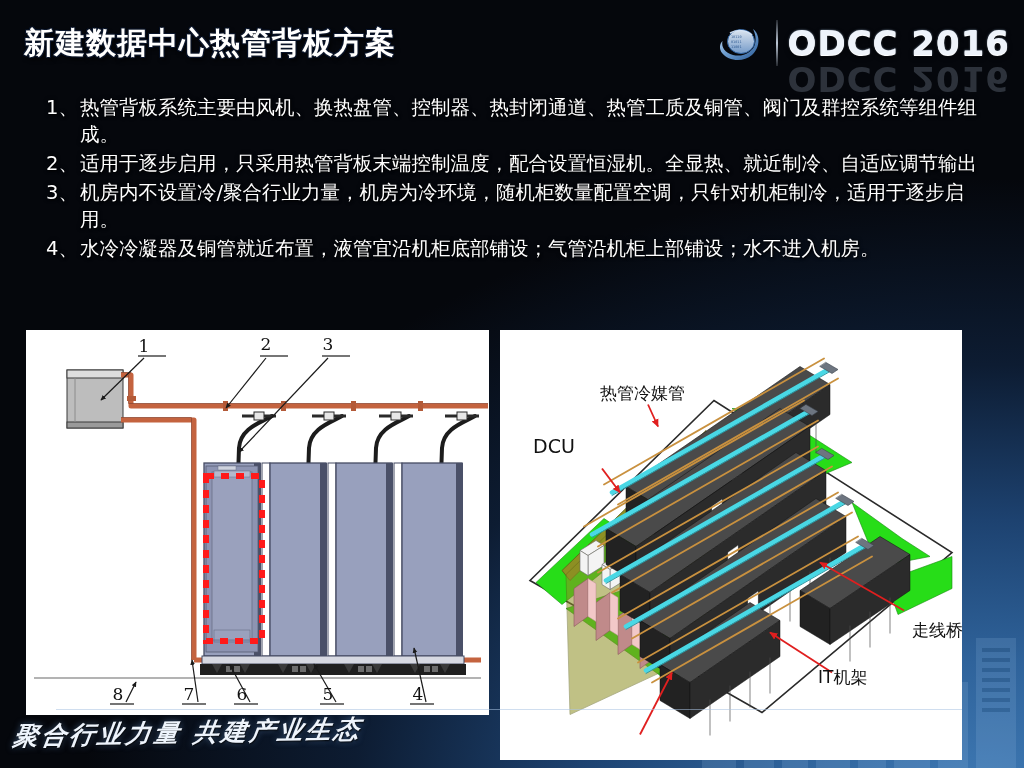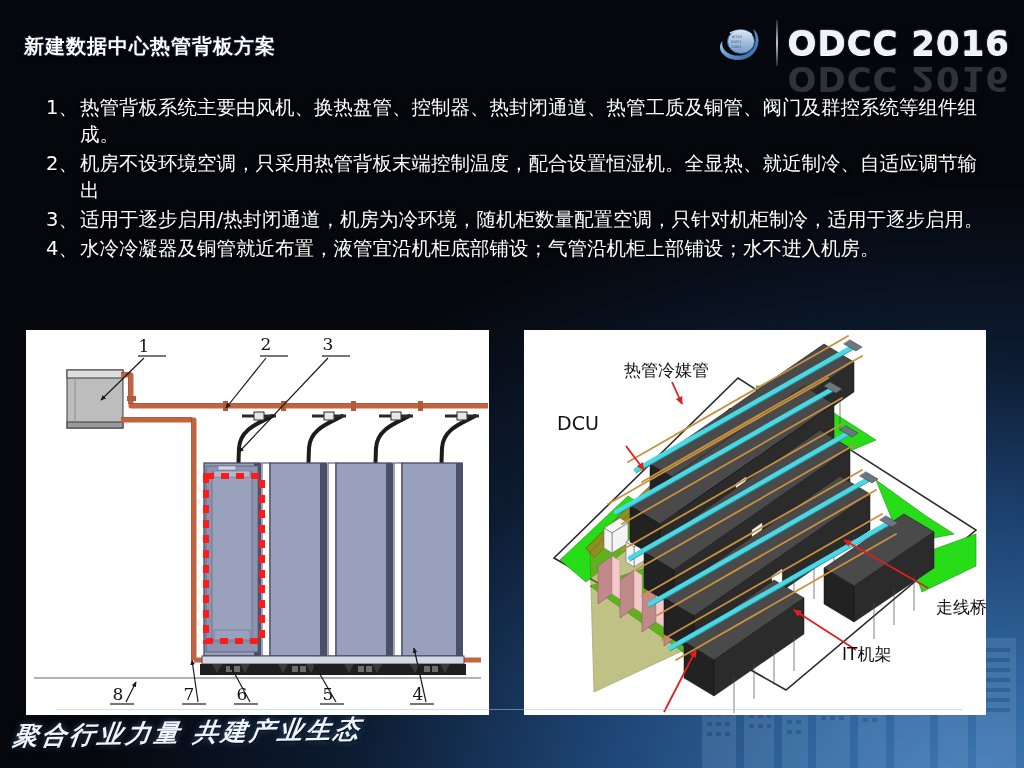--- a/index.html
+++ b/index.html
@@ -13,22 +13,22 @@
     position:relative;width:1024px;height:768px;overflow:hidden;
     background:
       radial-gradient(ellipse 900px 620px at 96% 104%, #3f7ab5 0%, #2f639b 22%, #1d4270 45%, #0d1c32 70%, #05070c 100%),
       linear-gradient(122deg, #000000 0%, #010204 26%, #03070e 44%, #0a1828 62%, #16325a 82%, #2b5f96 100%);
   }
   
   .skyline{position:absolute;right:0;bottom:0;width:330px;height:190px;opacity:.30;pointer-events:none;}
   
   .header{position:absolute;left:0;top:0;width:1024px;height:86px;}
   .title{
-    position:absolute;left:24px;top:33px;
-    font-size:20px;font-weight:bold;color:#ffffff;letter-spacing:1px;
+    position:absolute;left:24px;top:23px;
+    font-size:30px;font-weight:bold;color:#ffffff;letter-spacing:1px;
     text-shadow:
       0 0 1px #000, 1px 1px 0 #0c1830, -1px 1px 0 #0c1830,
       1px -1px 0 #0c1830, -1px -1px 0 #0c1830,
       2px 3px 4px rgba(0,0,0,.95);
     white-space:nowrap;
   }
   .logo-wrap{position:absolute;right:14px;top:14px;display:flex;align-items:center;gap:10px;height:58px;}
   .logo-mark{width:50px;height:50px;position:relative;}
   .logo-div{width:2px;height:46px;background:linear-gradient(180deg,rgba(220,232,248,.15),rgba(220,232,248,.85),rgba(220,232,248,.15));}
   .logo-text{
@@ -51,21 +51,21 @@
     display:flex;align-items:flex-start;
     font-size:19.5px;line-height:27px;margin-bottom:2px;
     text-shadow:1px 1px 2px rgba(0,0,0,.95),0 0 4px rgba(0,0,0,.7);
     font-family:"DejaVu Sans","Liberation Sans",sans-serif;
   }
   .bullet .num{flex:0 0 auto;padding-right:2px;}
   .bullet .body{flex:1 1 auto;}
   
   .panel{position:absolute;background:#ffffff;overflow:hidden;}
   #panel-left{left:26px;top:330px;width:463px;height:385px;}
-  #panel-right{left:524px;top:330px;width:462px;height:385px;}
+  #panel-right{left:500px;top:330px;width:462px;height:430px;}
   .panel svg{display:block;width:100%;height:100%;}
   
   .footer-rule{position:absolute;left:56px;top:709px;width:906px;height:1px;background:rgba(170,195,225,.55);}
   .footer-text{
     position:absolute;left:14px;top:716px;
     font-size:25px;color:#eef4fc;font-style:italic;font-weight:bold;
     letter-spacing:3px;
     font-family:"DejaVu Serif","Liberation Serif",serif;
     text-shadow:1px 1px 2px rgba(0,0,0,.9),0 0 6px rgba(120,170,230,.5);
     transform:skewX(-9deg) rotate(-1.2deg);
@@ -212,25 +212,25 @@
     </div>
   </div>
 
   <div class="bullets">
     <div class="bullet">
       <span class="num">1、</span>
       <span class="body">热管背板系统主要由风机、换热盘管、控制器、热封闭通道、热管工质及铜管、阀门及群控系统等组件组成。</span>
     </div>
     <div class="bullet">
       <span class="num">2、</span>
-      <span class="body">机房不设环境空调，只采用热管背板末端控制温度，配合设置恒湿机。全显热、就近制冷、自适应调节输出</span>
+      <span class="body">适用于逐步启用，只采用热管背板末端控制温度，配合设置恒湿机。全显热、就近制冷、自适应调节输出</span>
     </div>
     <div class="bullet">
       <span class="num">3、</span>
-      <span class="body">适用于逐步启用/热封闭通道，机房为冷环境，随机柜数量配置空调，只针对机柜制冷，适用于逐步启用。</span>
+      <span class="body">机房内不设置冷/聚合行业力量，机房为冷环境，随机柜数量配置空调，只针对机柜制冷，适用于逐步启用。</span>
     </div>
     <div class="bullet">
       <span class="num">4、</span>
       <span class="body">水冷冷凝器及铜管就近布置，液管宜沿机柜底部铺设；气管沿机柜上部铺设；水不进入机房。</span>
     </div>
   </div>
 
   <div class="panel" id="panel-left">
     <svg viewBox="0 0 463 385">
       <rect x="0" y="0" width="463" height="385" fill="#ffffff"></rect>

